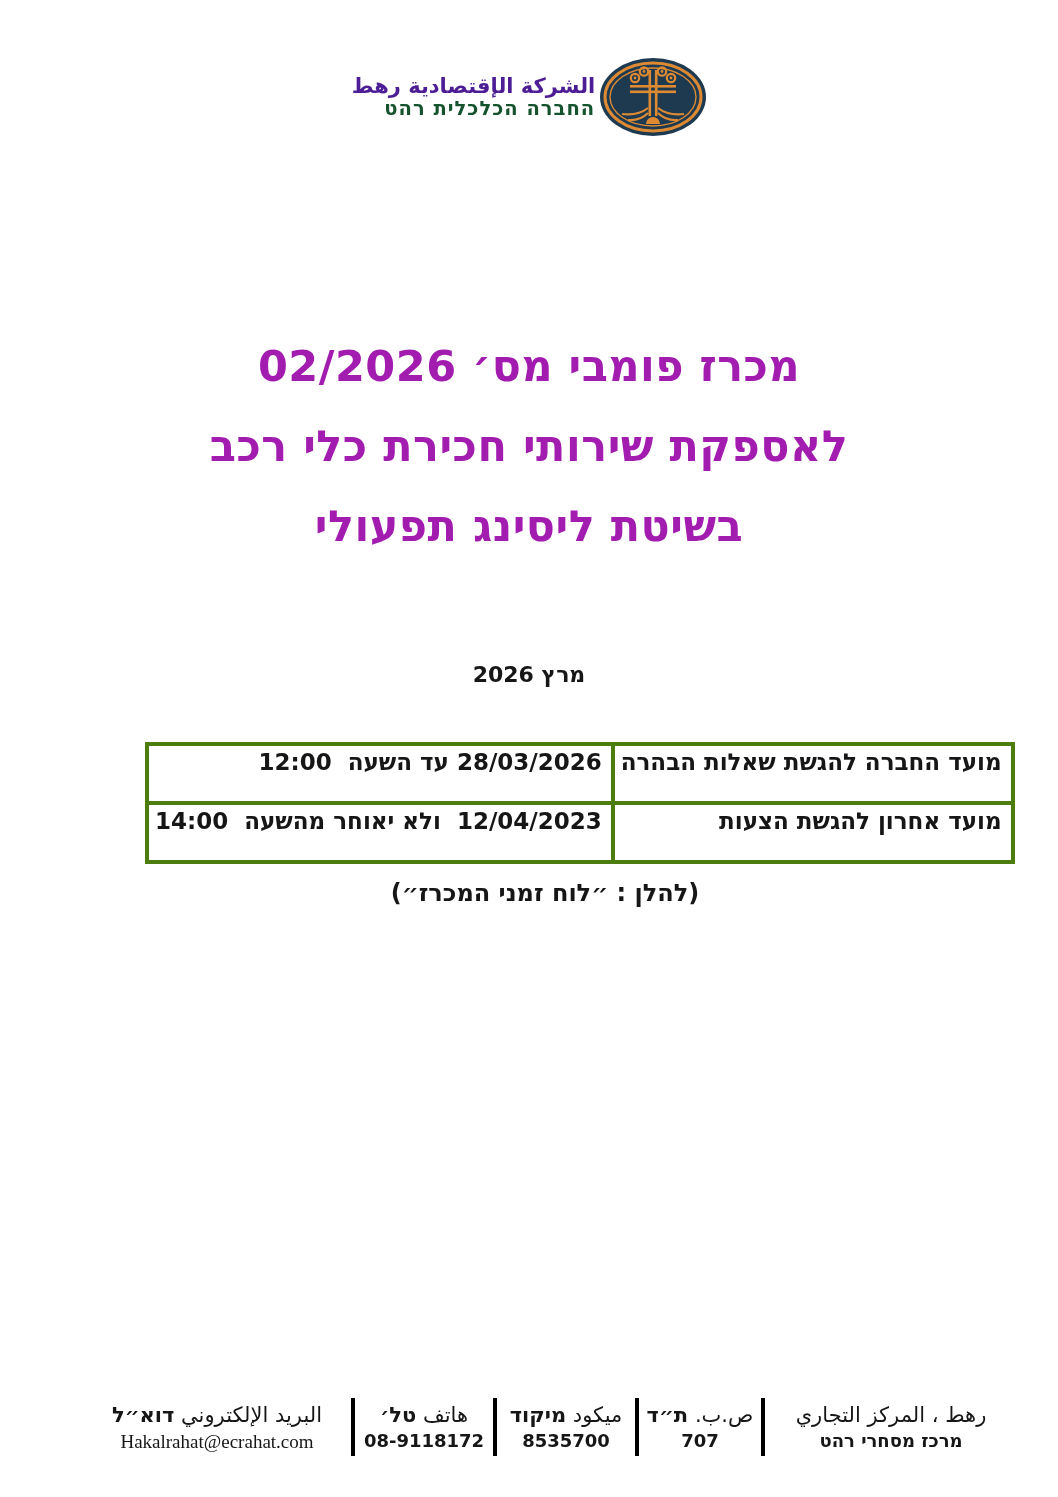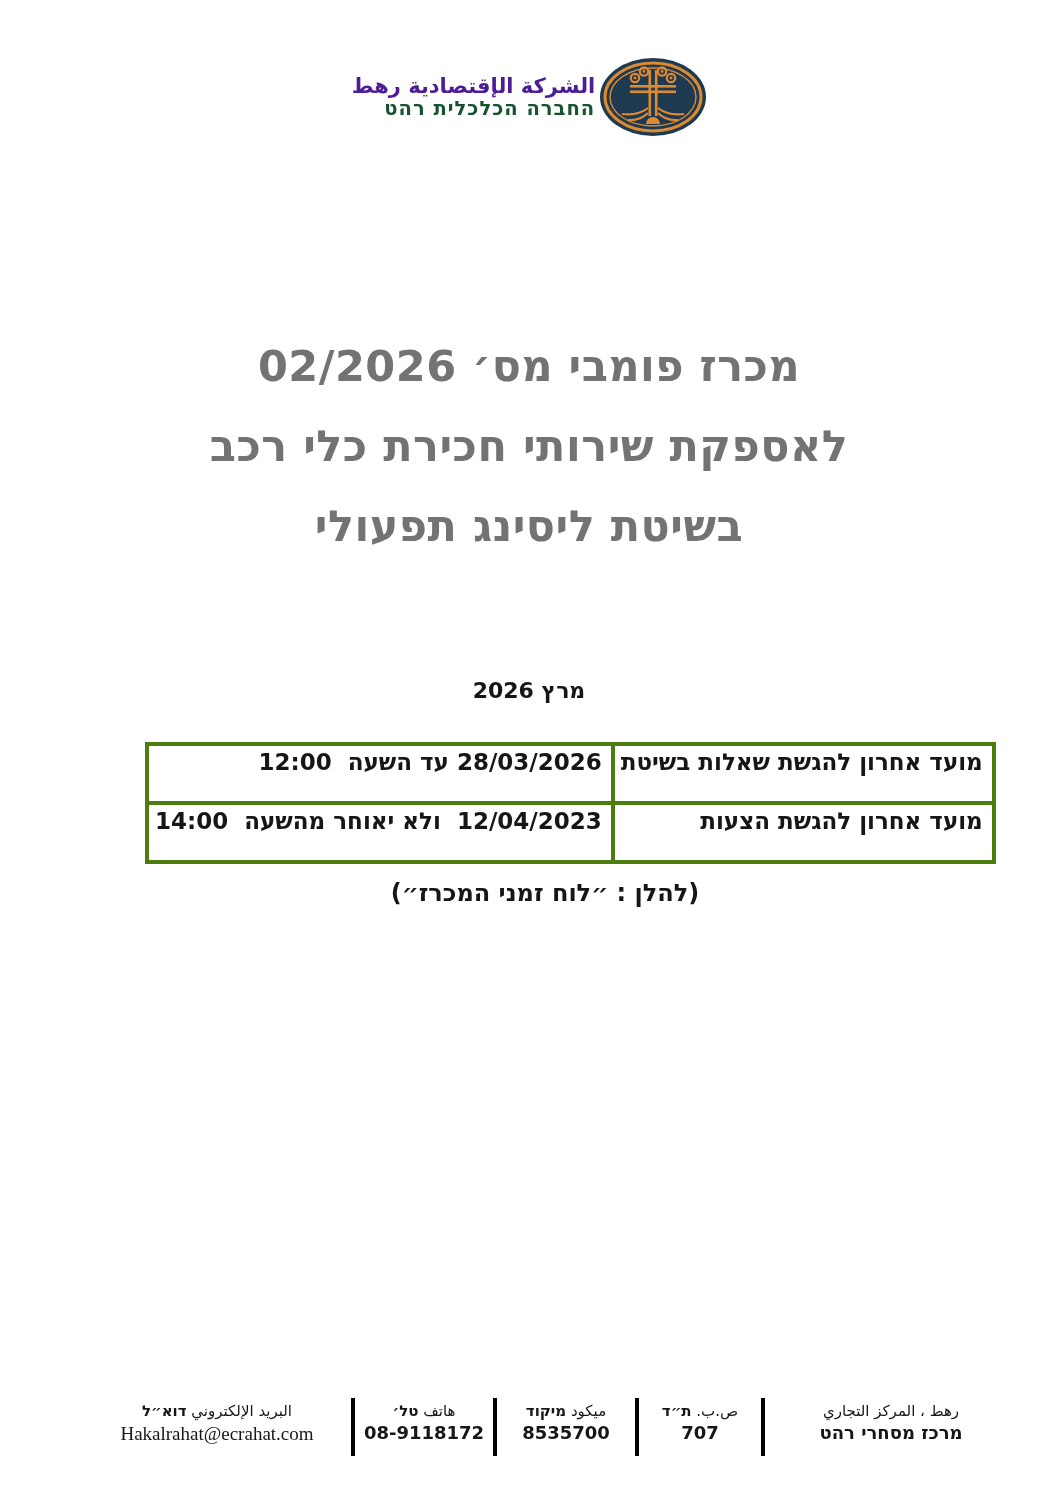--- a/index.html
+++ b/index.html
@@ -54,28 +54,28 @@
     top: 326px;
     left: 0;
     width: 100%;
     text-align: center;
     direction: rtl;
   }
   .title-line {
     font-size: 43px;
     font-weight: 700;
     line-height: 80px;
-    color: #737373;
+    color: #a21caf;
     letter-spacing: 0.5px;
   }
 
   
   .date-line {
     position: absolute;
-    top: 678px;
+    top: 662px;
     left: 0;
     width: 100%;
     text-align: center;
     direction: rtl;
     font-size: 22px;
     font-weight: 700;
   }
 
   
   .sched-table {
@@ -120,21 +120,21 @@
     justify-content: flex-start;
     align-items: stretch;
     padding-right: 47px;
     box-sizing: border-box;
   }
   .f-col {
     text-align: center;
     line-height: 1.35;
     padding-top: 3px;
   }
-  .f-col .top { font-size: 15px; white-space: nowrap; }
+  .f-col .top { font-size: 21px; white-space: nowrap; }
   .f-col .top .ar-part { font-weight: 400; }
   .f-col .top .he-part { font-weight: 700; }
   .f-col .bottom { font-size: 18px; font-weight: 700; white-space: nowrap; }
   .f-col .bottom.email {
     font-family: "Liberation Serif", "DejaVu Serif", serif;
     font-weight: 400;
     font-size: 19px;
     direction: ltr;
   }
   .f-bar {
@@ -197,21 +197,21 @@
     <div class="title-line">מכרז פומבי מס׳ 02/2026</div>
     <div class="title-line">לאספקת שירותי חכירת כלי רכב</div>
     <div class="title-line">בשיטת ליסינג תפעולי</div>
   </div>
 
   <div class="date-line">מרץ  2026</div>
 
   <table class="sched-table">
     <tbody>
       <tr>
-        <td class="lbl">מועד אחרון להגשת שאלות בשיטת</td>
+        <td class="lbl">מועד החברה להגשת שאלות הבהרה</td>
         <td class="val">28/03/2026 עד השעה  12:00</td>
       </tr>
       <tr>
         <td class="lbl">מועד אחרון להגשת הצעות</td>
         <td class="val">12/04/2023  ולא יאוחר מהשעה  14:00</td>
       </tr>
     </tbody>
   </table>
 
   <div class="note-line">(להלן : ״לוח זמני המכרז״)</div>

